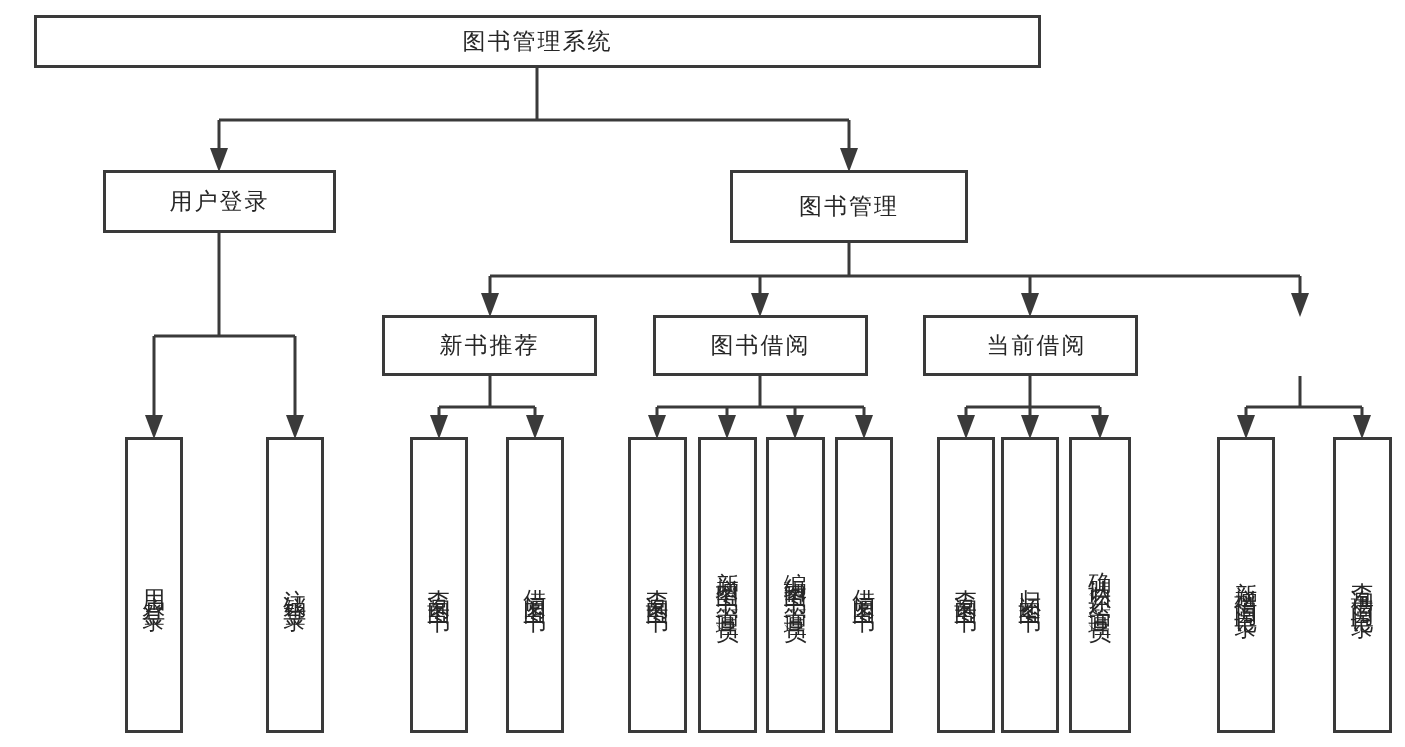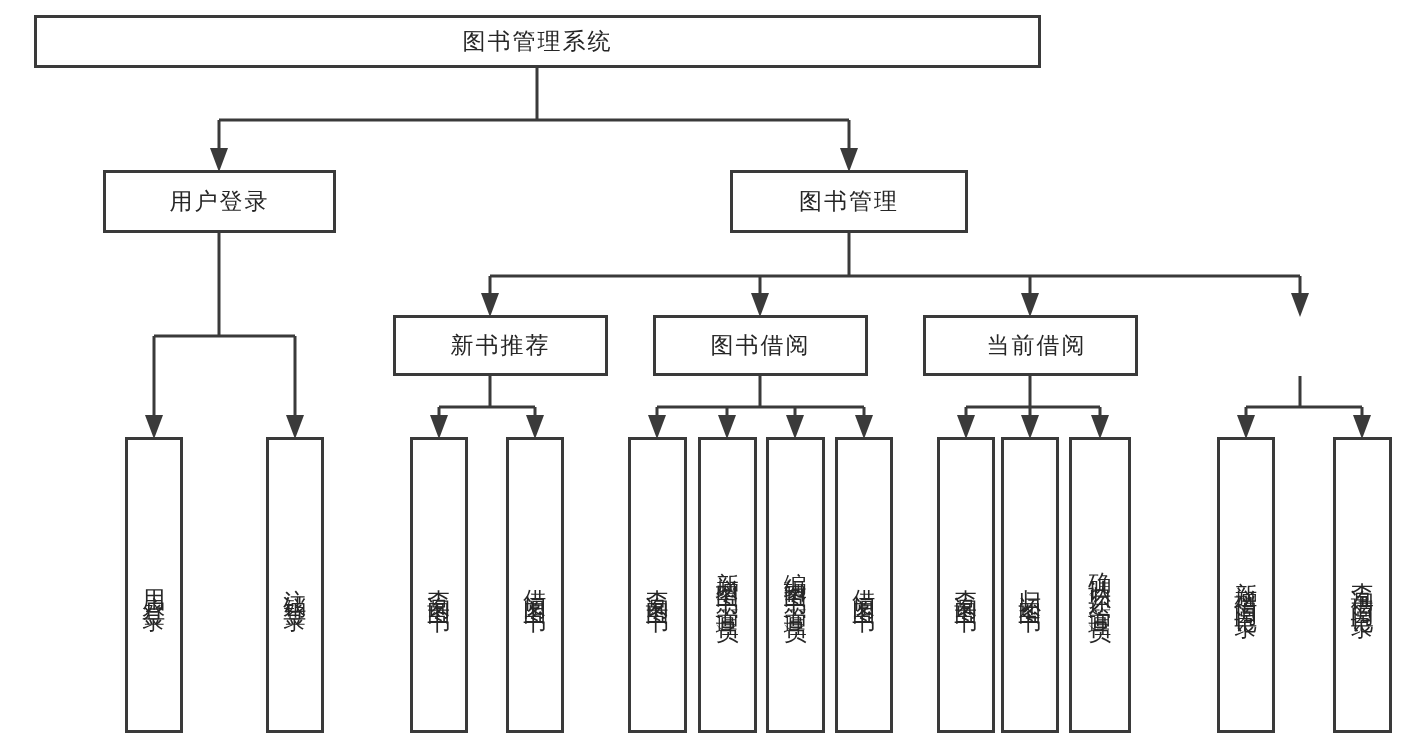--- a/index.html
+++ b/index.html
@@ -92,25 +92,25 @@
     </g>
   </svg>
 
   <div class="box h" style="left:14px; top:15px; width:1007px; height:53px;">
     <span>图书管理系统</span>
   </div>
 
   <div class="box h" style="left:83px; top:170px; width:233px; height:63px;">
     <span>用户登录</span>
   </div>
-  <div class="box h" style="left:710px; top:170px; width:238px; height:63px;justify-content:center;">
+  <div class="box h" style="left:710px; top:170px; width:238px; height:73px;justify-content:center;">
     <span>图书管理</span>
   </div>
 
-  <div class="box h" style="left:373px; top:315px; width:215px; height:61px;">
+  <div class="box h" style="left:362px; top:315px; width:215px; height:61px;">
     <span>新书推荐</span>
   </div>
   <div class="box h" style="left:633px; top:315px; width:215px; height:61px;text-align:center;">
     <span>图书借阅</span>
   </div>
   <div class="box h" style="left:903px; top:315px; width:215px; height:61px;padding-left:12px;">
     <span>当前借阅</span>
   </div>
 
   <div class="box v" style="left:105px; top:437px; width:58px; height:296px;">

